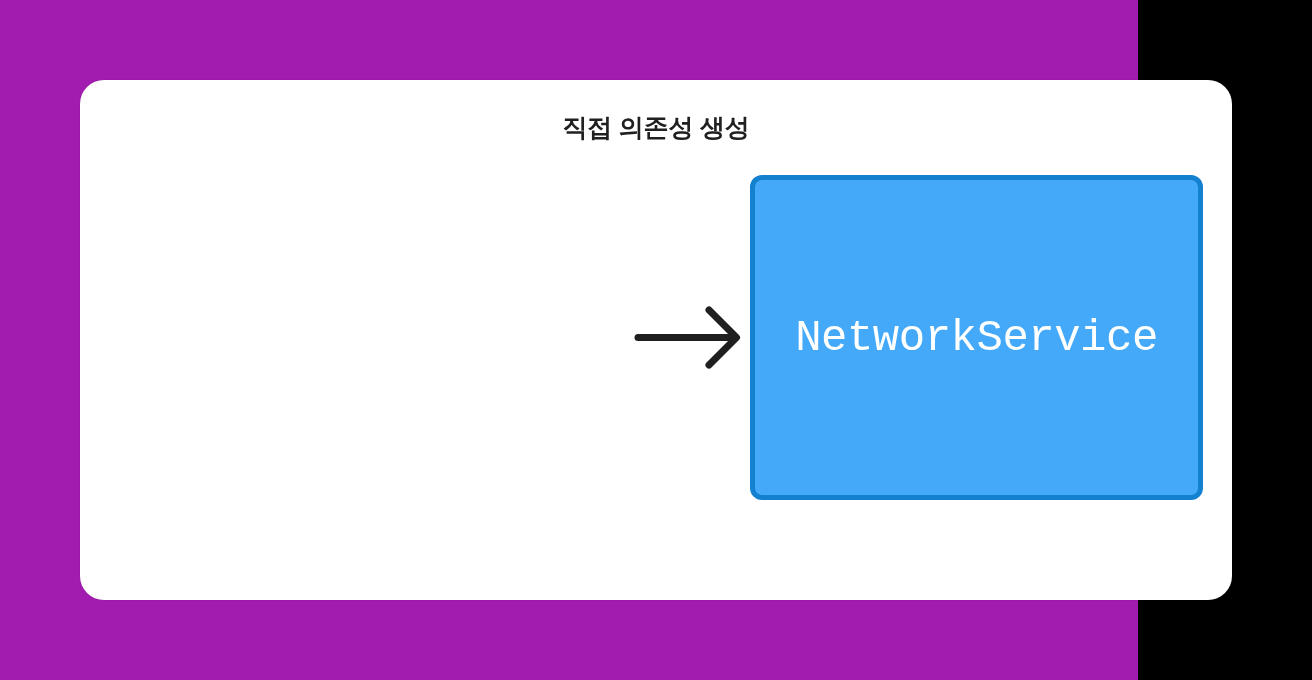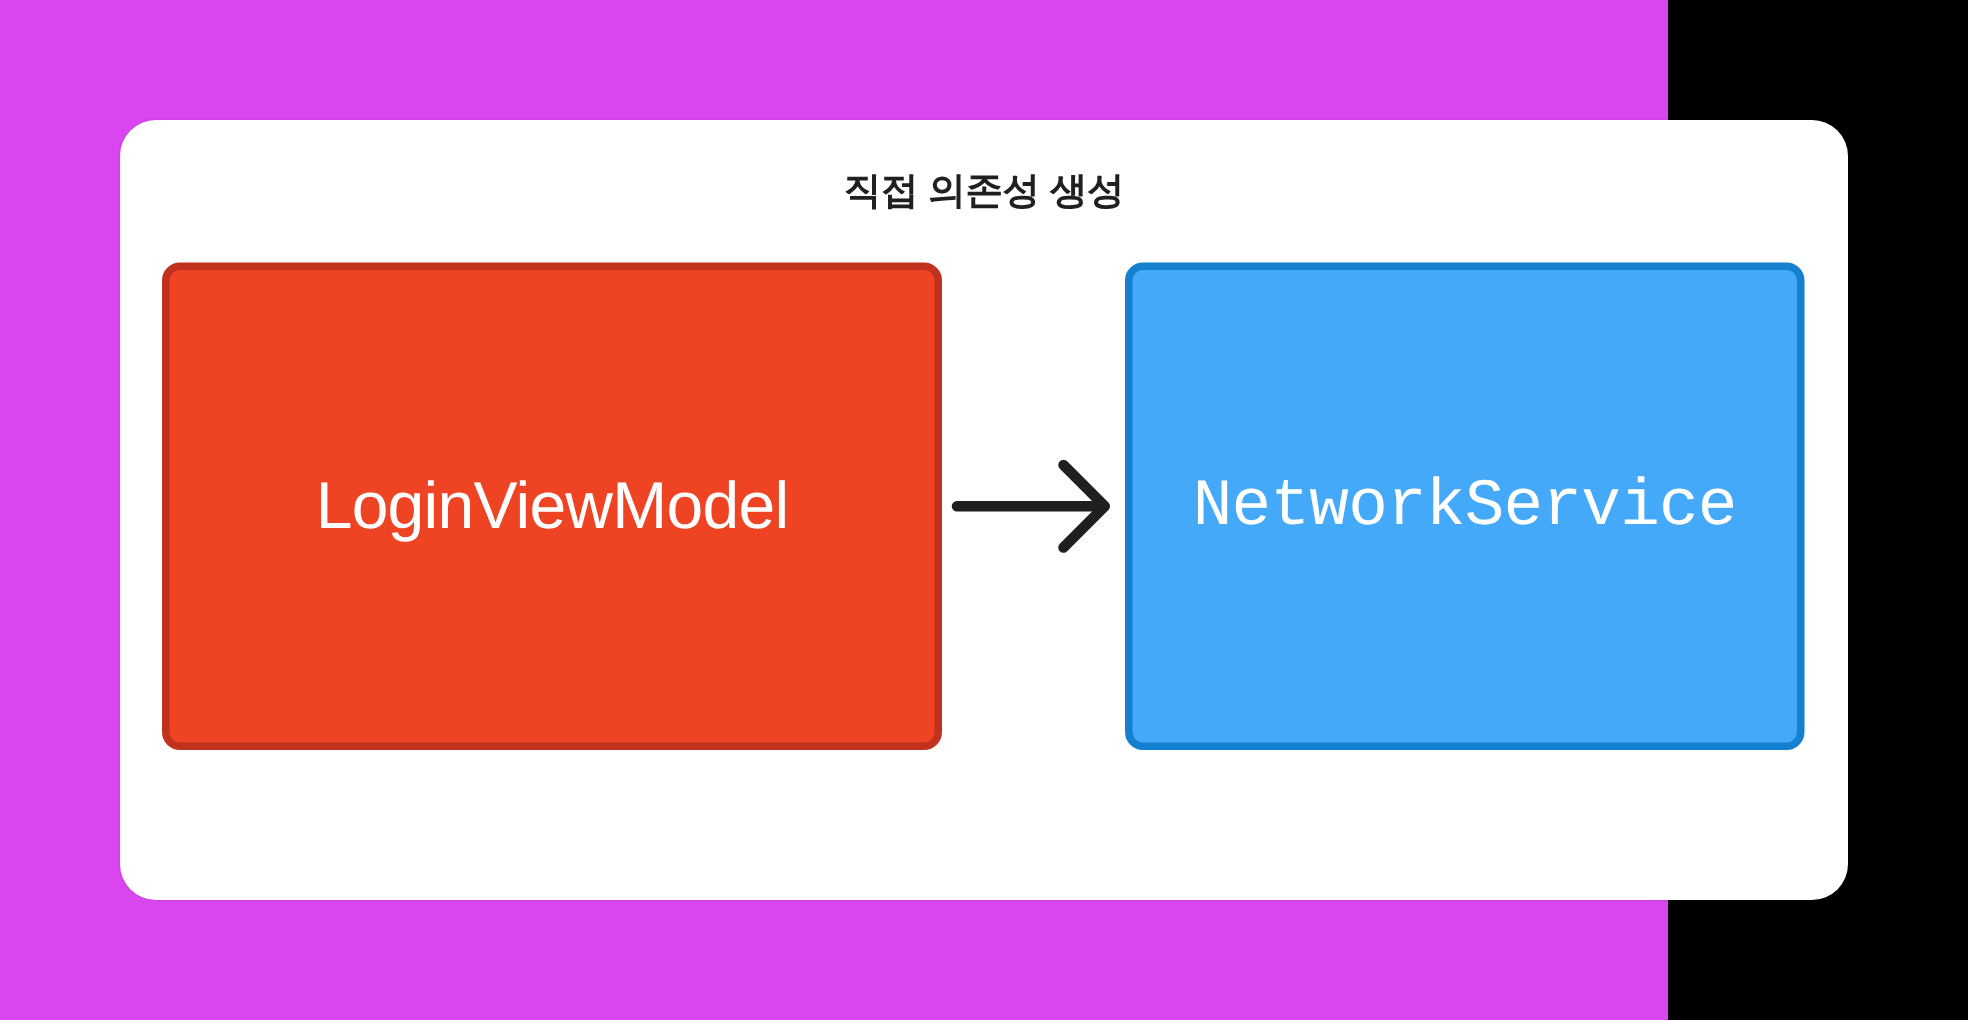--- a/index.html
+++ b/index.html
@@ -11,21 +11,22 @@
     width: 1312px;
     height: 680px;
     overflow: hidden;
     font-family: "Liberation Sans", "DejaVu Sans", sans-serif;
   }
 
   #stage {
     position: relative;
     width: 1112px;
     height: 680px;
-    background: #d946ef;
+    background: #a21caf;
+    padding-left: 26px;
   }
 
   
   #diagram-card {
     position: absolute;
     left: 80px;
     top: 80px;
     width: 1152px;
     height: 520px;
     background: #ffffff;
@@ -98,23 +99,20 @@
 </style>
 </head>
 <body>
 
 <div id="stage">
 
   <div id="diagram-card">
 
     <div id="diagram-title">직접 의존성 생성</div>
 
-    <div class="node" id="node-source">
-      <span class="node-label">LoginViewModel</span>
-    </div>
 
     <svg id="dependency-arrow" viewBox="0 0 114 65">
       <g fill="none" stroke="#1F1F1F" stroke-width="7" stroke-linecap="round" stroke-linejoin="round">
         <line x1="5" y1="32.5" x2="101" y2="32.5"></line>
         <polyline points="76,5 103.5,32.5 76,60"></polyline>
       </g>
     </svg>
 
     <div class="node" id="node-target">
       <span class="node-label">NetworkService</span>

